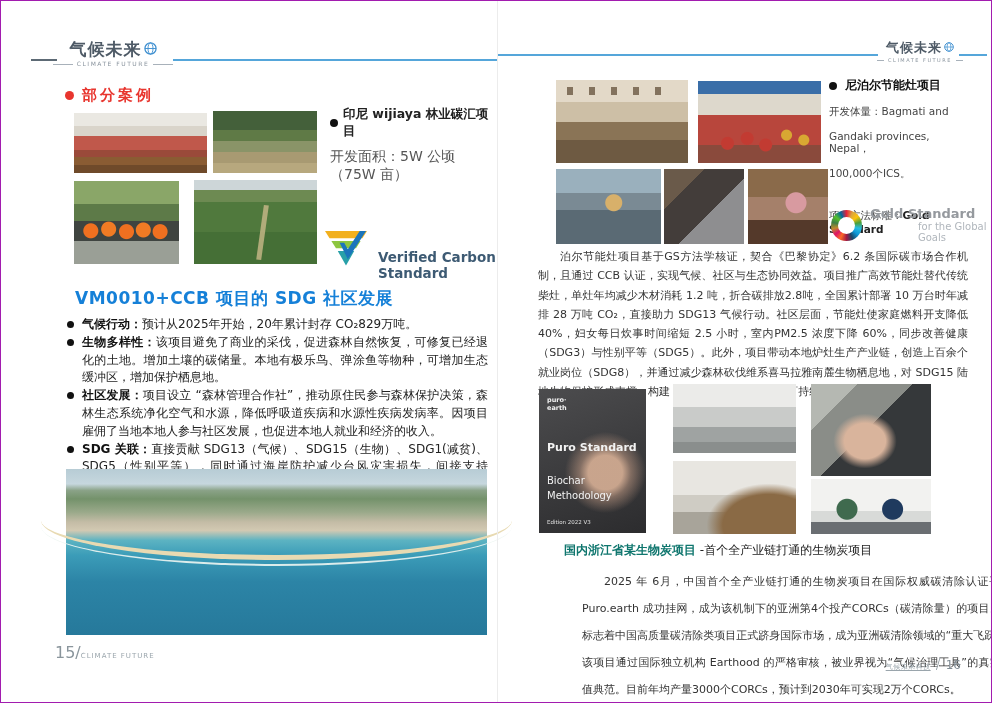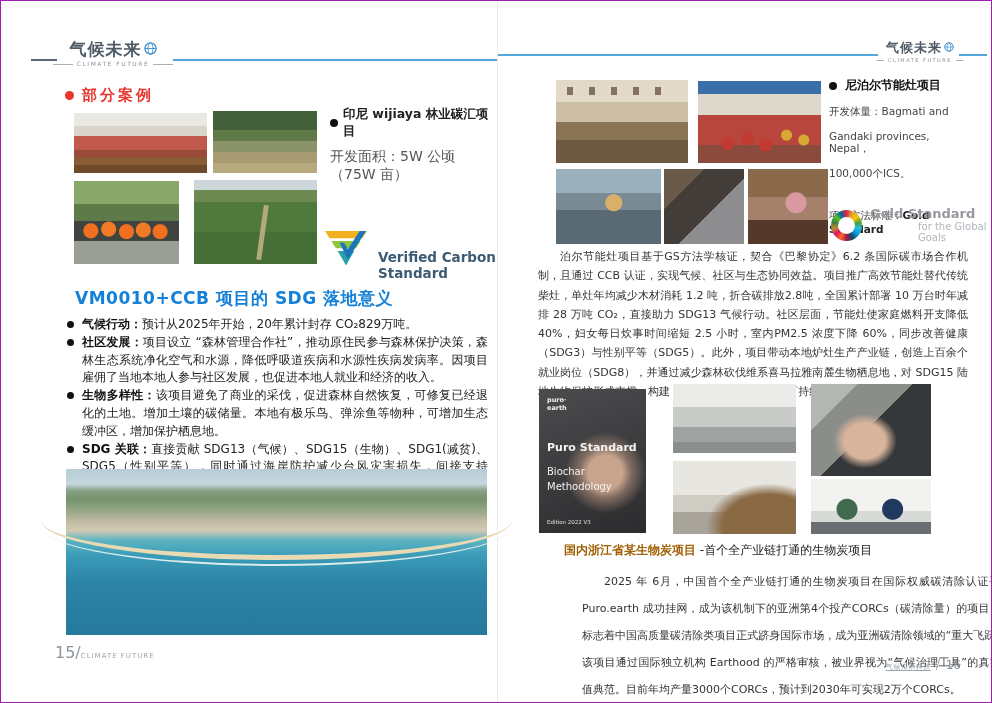--- a/index.html
+++ b/index.html
@@ -112,41 +112,41 @@
   .para{position:absolute;font-size:11px;line-height:19.3px;text-align:justify;color:#333;text-indent:2em;}
   .para1{left:537px;top:246px;width:430px;}
   .para2{left:537px;top:567px;width:430px;line-height:27px;margin-left:44px;}
 
   .ph-puro{left:538px;top:388px;width:107px;height:144px;color:#f2f2f2;
     background:
       radial-gradient(circle at 62% 58%,rgba(208,170,145,.95) 0 16%,rgba(190,152,130,.55) 24%,transparent 38%),
       linear-gradient(160deg,#4c4c4e,#2c2c2e);}
   .ph-puro .pbrand{position:absolute;left:8px;top:7px;font-size:6.5px;line-height:1.25;font-weight:bold;}
   .ph-puro .pt{position:absolute;left:8px;top:52px;font-size:11px;font-weight:bold;}
-  .ph-puro .ps{position:absolute;left:8px;top:75px;font-size:10px;line-height:15px;}
+  .ph-puro .ps{position:absolute;left:8px;top:84px;font-size:10px;line-height:15px;}
   .ph-puro .pe{position:absolute;left:8px;bottom:8px;font-size:5.5px;opacity:.9;}
 
   .ph-factory{left:672px;top:383px;width:123px;height:69px;
     background:linear-gradient(180deg,#ebebe9 0 34%,#c9cbc9 34% 62%,#9fa3a2 62% 84%,#8a8e8d 84% 100%);}
   .ph-hand{left:810px;top:383px;width:120px;height:92px;
     background:
       radial-gradient(ellipse at 45% 62%,#d9b49c 0 22%,transparent 34%),
       linear-gradient(135deg,#b5b8b2 0 22%,#8a8d88 22% 48%,#35383a 48% 100%);}
   .ph-ware{left:672px;top:460px;width:123px;height:73px;
     background:
       radial-gradient(ellipse at 78% 88%,#8a6a45 0 34%,transparent 46%),
       linear-gradient(180deg,#e8e6e1 0 46%,#cfccc4 46% 70%,#a8a49a 70% 100%);}
   .ph-sign{left:810px;top:478px;width:120px;height:55px;
     background:
       radial-gradient(circle at 30% 55%,#3f6a4e 0 10px,transparent 11px),
       radial-gradient(circle at 68% 55%,#1f3a5e 0 10px,transparent 11px),
       linear-gradient(180deg,#f2f2f0 0 58%,#d8dad8 58% 78%,#6a6e72 78% 100%);}
 
   .caption{position:absolute;left:563px;top:541px;font-size:12px;color:#222;}
-  .caption b{color:#a16207;}
+  .caption b{color:#0f766e;}
 
   .footer-r{position:absolute;right:30px;top:641px;display:flex;align-items:baseline;gap:5px;color:#9aa5ac;}
   .footer-r .co{font-size:7px;letter-spacing:.5px;text-decoration:underline;}
   .footer-r .sl{font-size:15px;font-weight:300;color:#8a959c;}
   .footer-r .num{font-size:12px;color:#7f8b93;margin-top:16px;}
 </style>
 </head>
 <body>
 
 <div class="spread">
@@ -194,26 +194,26 @@
           <polygon points="16,23 34,23 25,39" fill="#28a0a8"></polygon>
           <path d="M18,14 L27,32 L47,1 L40,1 L27,21 L23,14 Z" fill="#1b75bb"></path>
         </svg>
       </span>
       <div class="vcs-text">
         <div>Verified Carbon</div>
         <div>Standard</div>
       </div>
     </div>
 
-    <div class="sdg-heading">VM0010+CCB 项目的 SDG 落地意义</div>
+    <div class="sdg-heading">VM0010+CCB 项目的 SDG 社区发展</div>
 
     <div class="sdg-list">
       <p class="sdg-item"><span class="dot"></span><b>气候行动：</b><span>预计从2025年开始，20年累计封存 CO₂829万吨。</span></p>
+      <p class="sdg-item"><span class="dot"></span><b>生物多样性：</b><span>该项目避免了商业的采伐，促进森林自然恢复，可修复已经退化的土地。增加土壤的碳储量。本地有极乐鸟、弹涂鱼等物种，可增加生态缓冲区，增加保护栖息地。</span></p>
       <p class="sdg-item"><span class="dot"></span><b>社区发展：</b><span>项目设立 “森林管理合作社”，推动原住民参与森林保护决策，森林生态系统净化空气和水源，降低呼吸道疾病和水源性疾病发病率。因项目雇佣了当地本地人参与社区发展，也促进本地人就业和经济的收入。</span></p>
-      <p class="sdg-item"><span class="dot"></span><b>生物多样性：</b><span>该项目避免了商业的采伐，促进森林自然恢复，可修复已经退化的土地。增加土壤的碳储量。本地有极乐鸟、弹涂鱼等物种，可增加生态缓冲区，增加保护栖息地。</span></p>
       <p class="sdg-item"><span class="dot"></span><b>SDG 关联：</b><span>直接贡献 SDG13（气候）、SDG15（生物）、SDG1(减贫)、SDG5（性别平等），同时通过海岸防护减少台风灾害损失，间接支持 SDG11（社区韧性）。</span></p>
     </div>
 
     <div class="ph ph-coast">
       <div class="sand"></div>
       <div class="surf"></div>
     </div>
 
     <div class="footer-l">
       <span class="num">15/</span>

